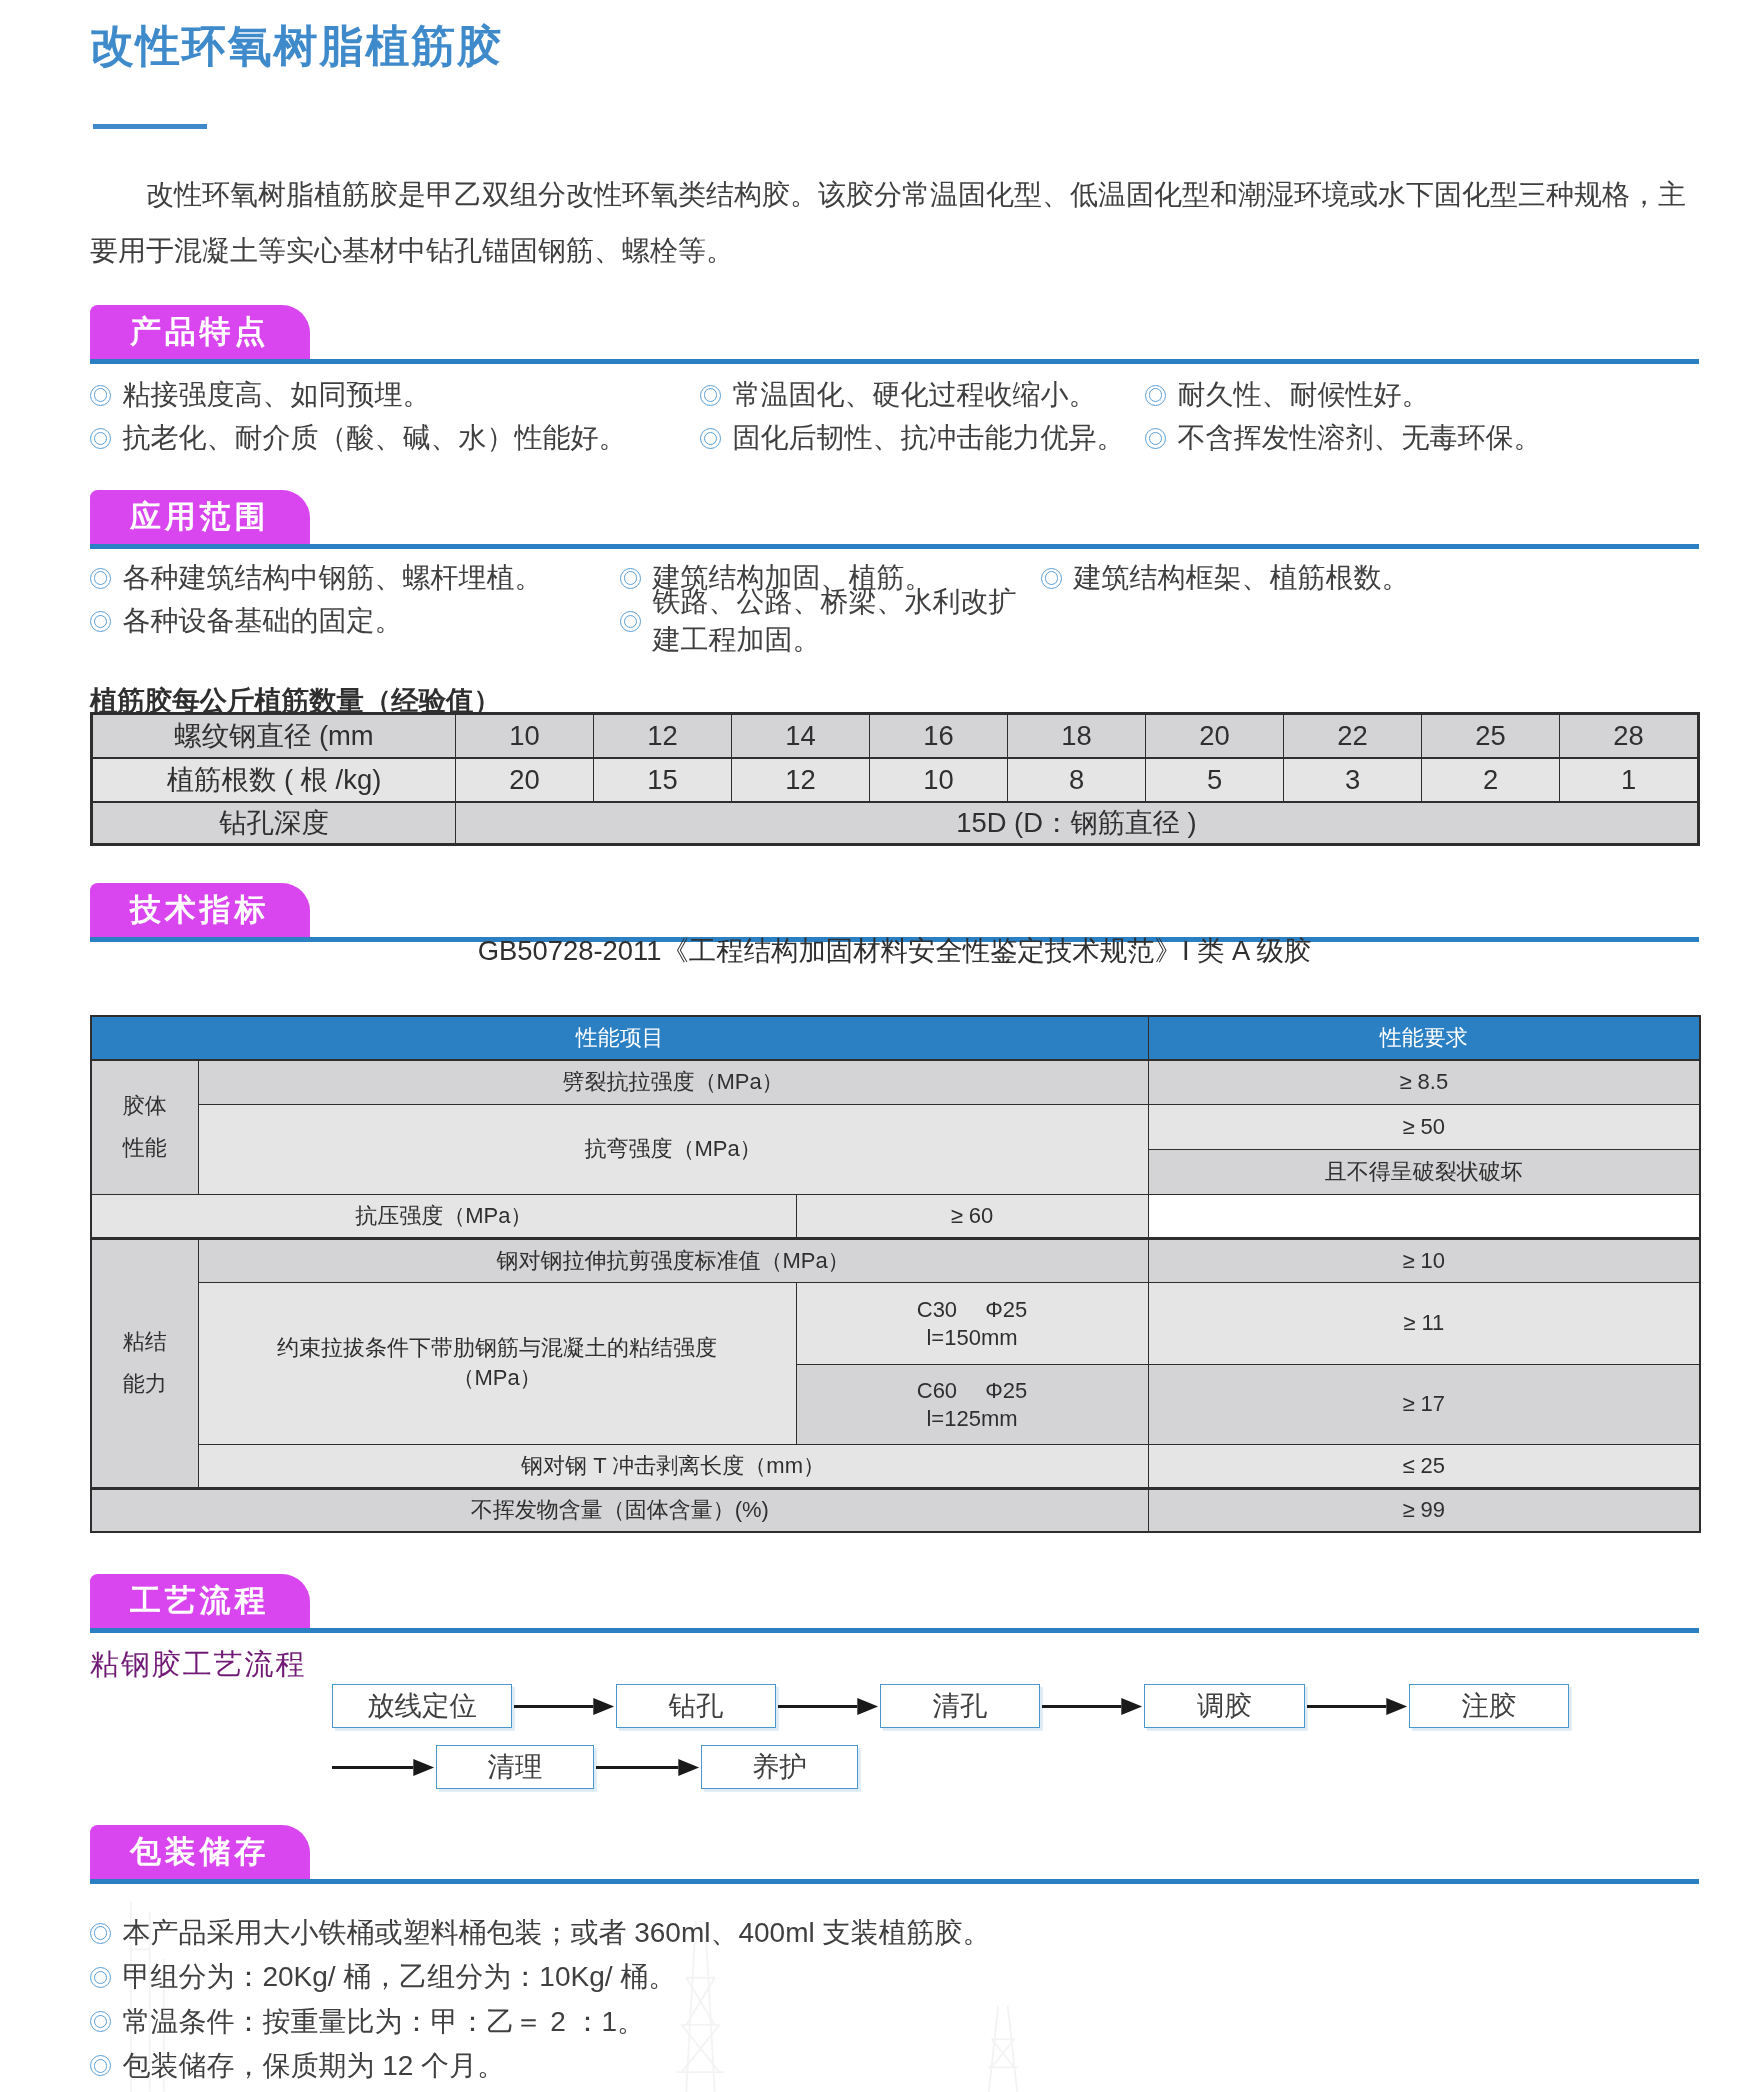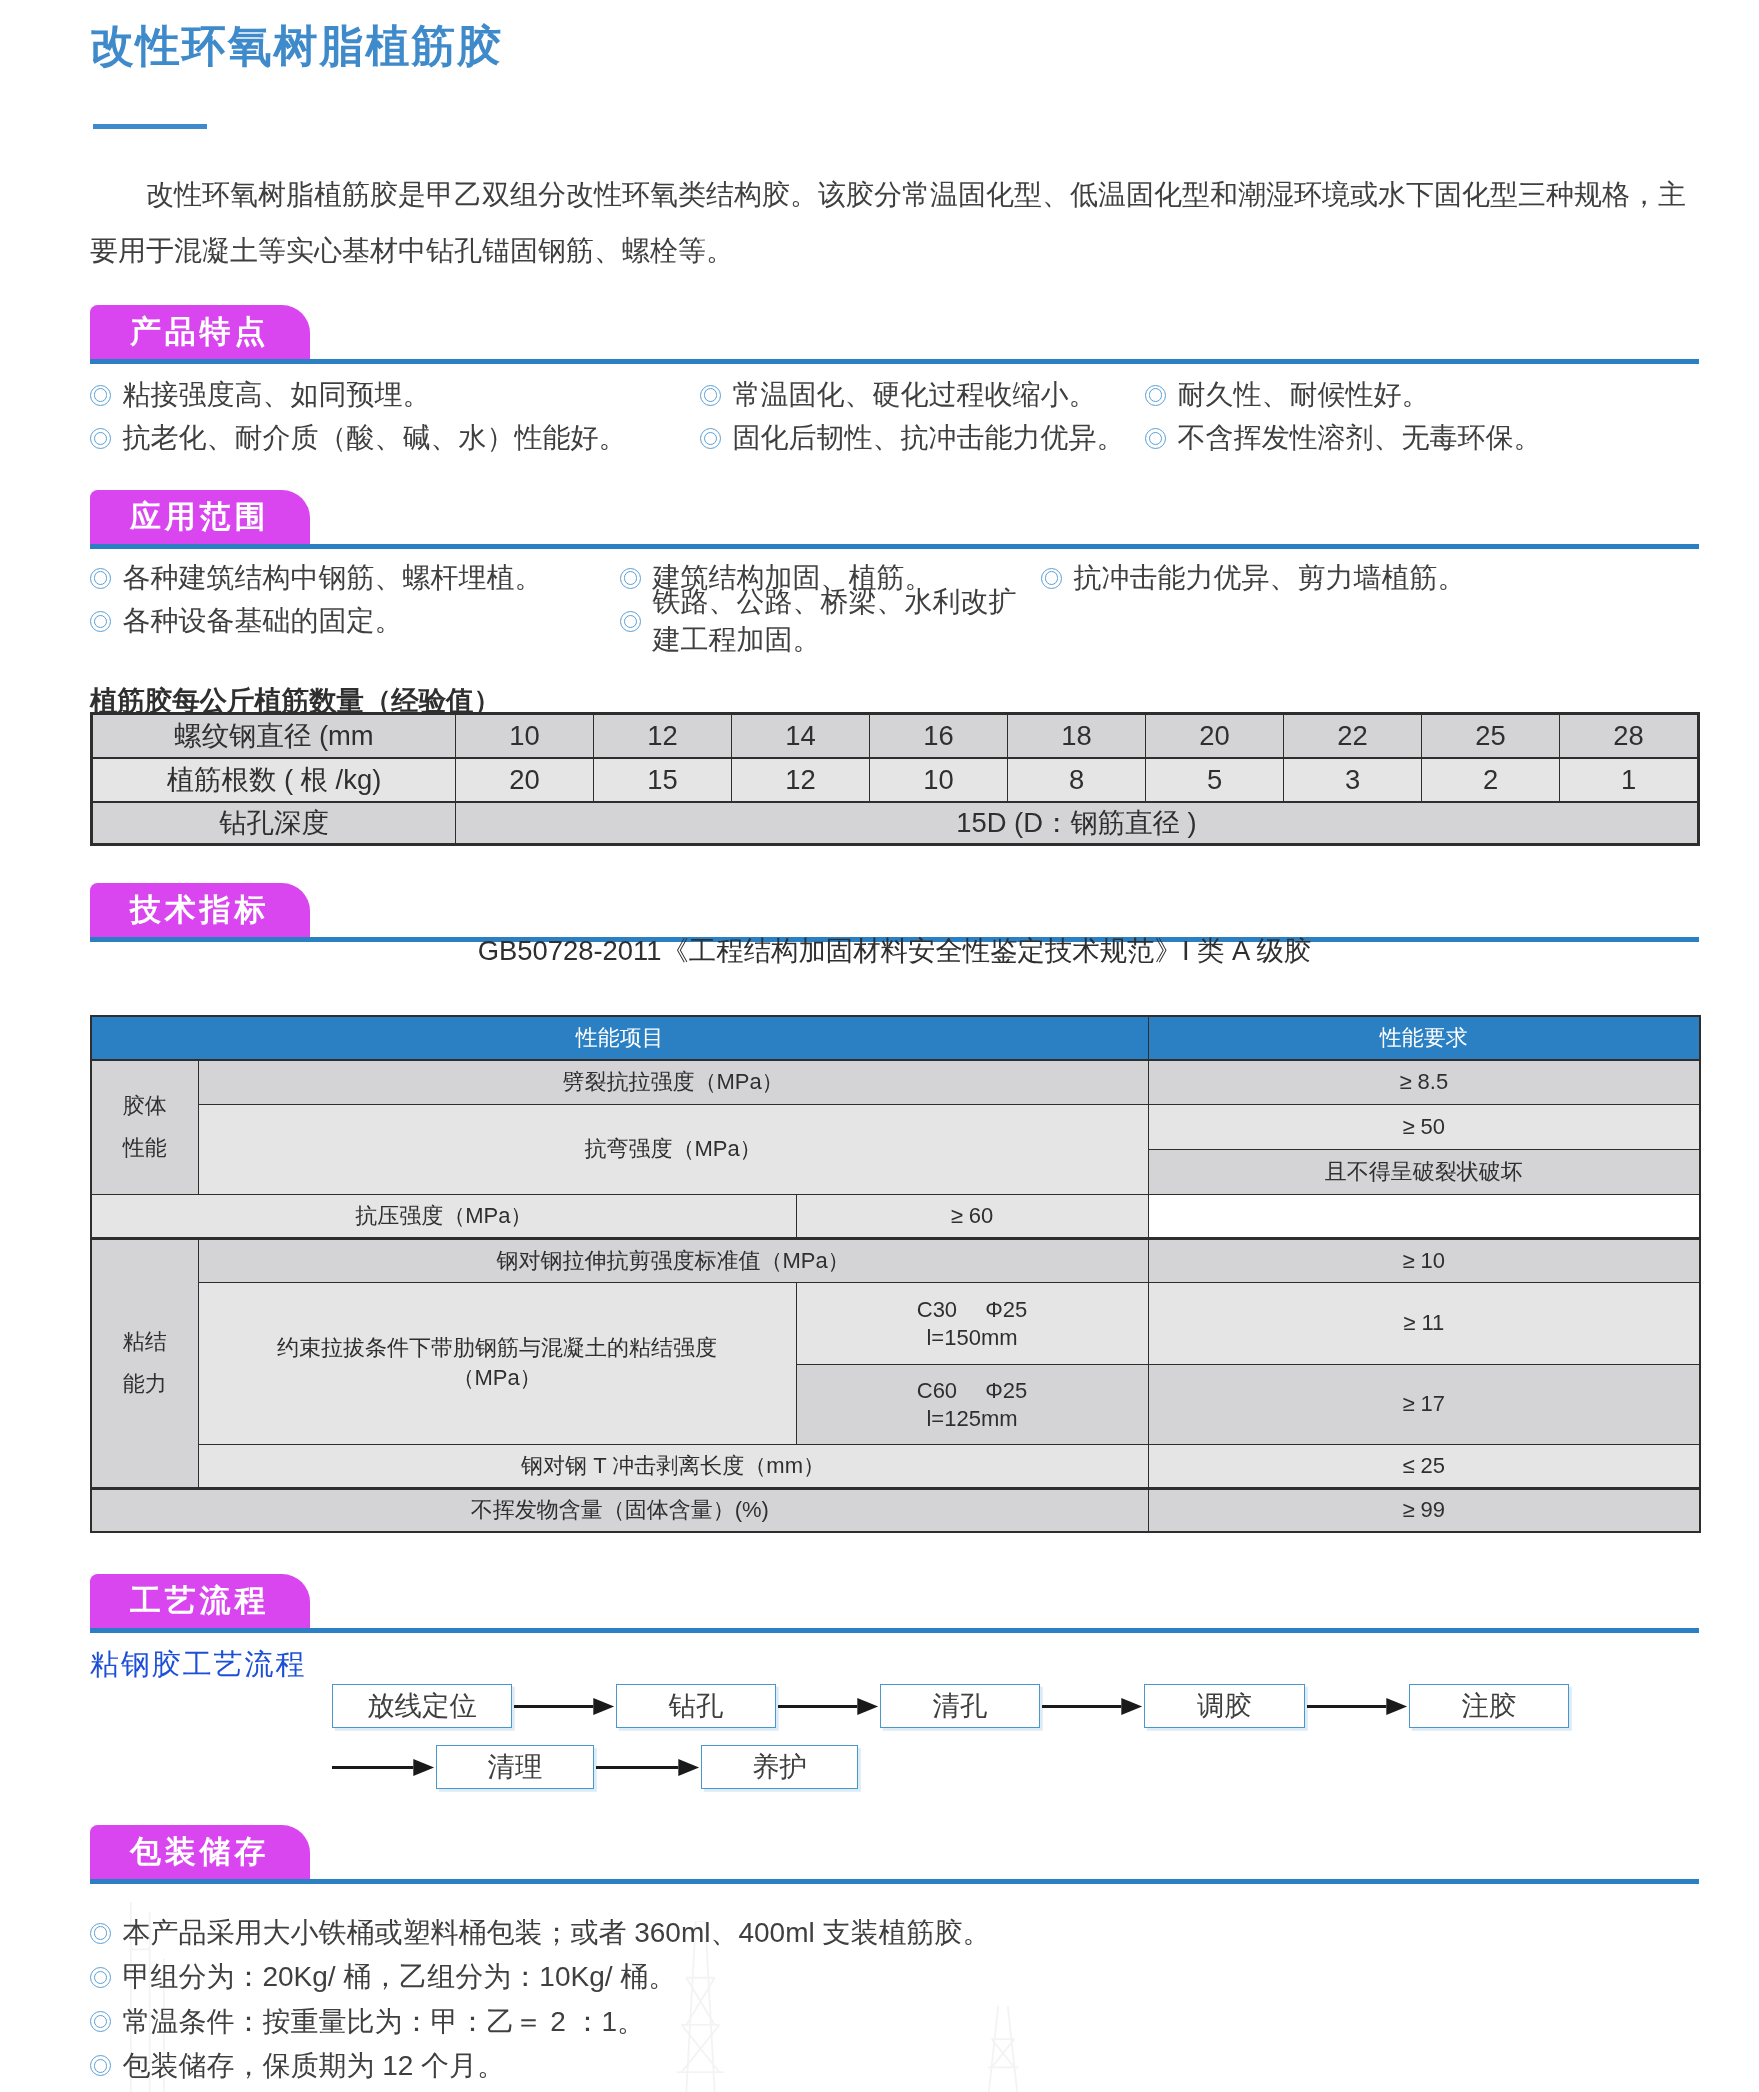--- a/index.html
+++ b/index.html
@@ -52,21 +52,21 @@
 
   .t2{position:absolute;top:1015px;left:0;width:1609px;font-size:22px;color:#2f2f2f;
     border:2.8px solid #2e2e2e;}
   .t2 td{border:1.9px solid #2e2e2e;text-align:center;padding:0;}
   .t2 .hd{background:#2b80c4;color:#ffffff;border-bottom-width:2.8px;}
   .t2 .grpsep{border-top-width:3.8px;}
   .pre{white-space:pre-line;}
   .vlabel{width:59px;margin:0 auto;word-break:break-all;line-height:1.9;}
 
   
-  .process-subtitle{position:absolute;top:1645px;left:0;font-size:29px;color:#1d4ed8;letter-spacing:1.9px;}
+  .process-subtitle{position:absolute;top:1645px;left:0;font-size:29px;color:#701a75;letter-spacing:1.9px;}
   .flow{position:absolute;top:1684px;left:0;width:1609px;height:114px;}
   .fbox{position:absolute;height:42px;background:#ffffff;border:1.9px solid #4a97cc;
     display:flex;align-items:center;justify-content:center;font-size:27.4px;color:#3f3f3f;
     box-shadow:2.8px 2.8px 0 rgba(120,175,220,0.25);}
   .farrow{position:absolute;height:23px;}
 
   
   .wm{position:absolute;opacity:0.08;}
 </style>
 </head>
@@ -122,21 +122,21 @@
     <div class="bullet">
         <span class="ring"></span>
         <span>各种建筑结构中钢筋、螺杆埋植。</span>
       </div>
     <div class="bullet">
         <span class="ring"></span>
         <span>建筑结构加固、植筋。</span>
       </div>
     <div class="bullet">
         <span class="ring"></span>
-        <span>抗冲击能力优异、剪力墙植筋。</span>
+        <span>建筑结构框架、植筋根数。</span>
       </div>
     <div class="bullet">
         <span class="ring"></span>
         <span>各种设备基础的固定。</span>
       </div>
     <div class="bullet">
         <span class="ring"></span>
         <span>铁路、公路、桥梁、水利改扩建工程加固。</span>
       </div>
   </div>

